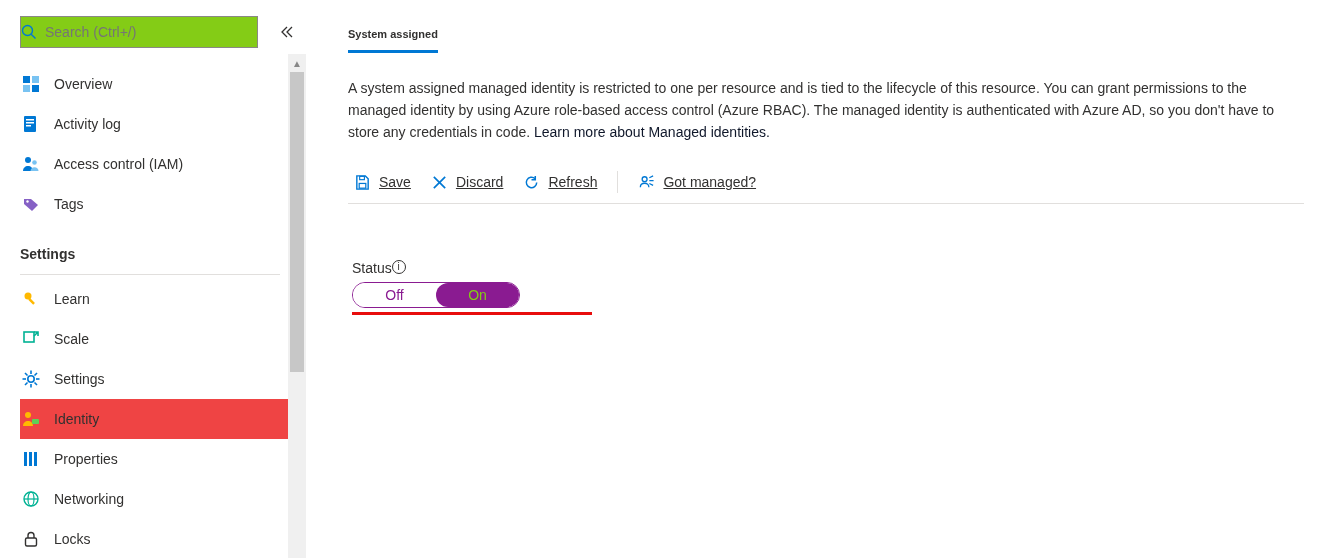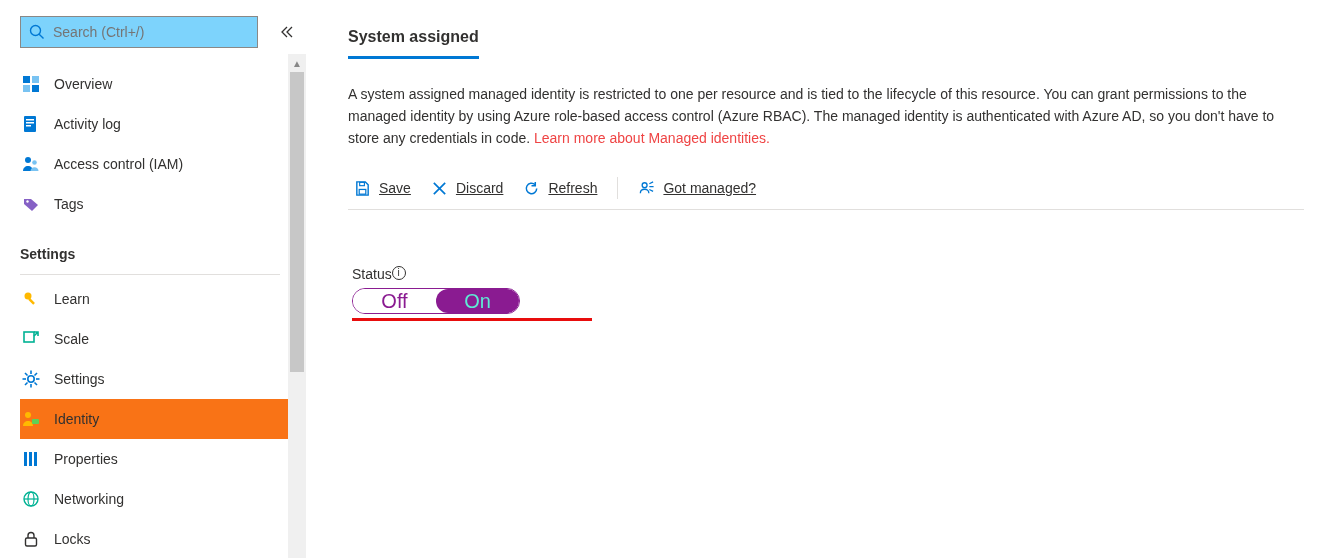--- a/index.html
+++ b/index.html
@@ -1,57 +1,57 @@
 <!DOCTYPE html>
 <html><head>
 <meta charset="utf-8">
 <style>
   * { box-sizing: border-box; }
   html, body { margin: 0; padding: 0; font-family: "Segoe UI", Arial, sans-serif; font-size: 14px; color: #323130; background: #ffffff; }
   .app { display: flex; width: 1332px; height: 558px; }
   
   .sidebar { width: 306px; flex-shrink: 0; padding: 16px 0 0 20px; position: relative; }
   .search-row { display: flex; align-items: center; gap: 20px; padding-right: 10px; }
-  .search-box { flex: 1; height: 32px; border: 1px solid #8a8886; display: flex; align-items: center; padding: 0 8px; background: #7dd3fc; }
+  .search-box { flex: 1; height: 32px; border: 1px solid #8a8886; display: flex; align-items: center; padding: 0 0; background: #84cc16; }
   .search-box svg { width: 16px; height: 16px; margin-right: 6px; }
   .search-box input { border: none; outline: none; flex: 1; font-size: 14px; color: #605e5c; background: transparent; }
   .collapse-btn { width: 18px; height: 18px; display: flex; align-items: center; justify-content: center; cursor: pointer; color: #323130; }
   .nav { margin-top: 16px; }
   .nav-item { display: flex; align-items: center; height: 40px; padding-left: 2px; cursor: pointer; }
-  .nav-item.selected { background: #f97316; }
+  .nav-item.selected { background: #ef4444; }
   .nav-icon { width: 18px; height: 18px; margin-right: 14px; display: inline-flex; align-items: center; justify-content: center; }
   .nav-label { font-size: 14px; color: #323130; }
   .section-header { font-size: 14px; font-weight: 600; color: #323130; margin: 22px 0 6px 0; padding-bottom: 6px; }
   .section-underline { border-top: 1px solid #e1dfdd; margin-right: 26px; margin-top: 2px; margin-bottom: 4px; }
   
   .scrollbar-track { position: absolute; top: 54px; right: 0; width: 18px; height: calc(100% - 54px); background: #f0f0f0; }
   .scrollbar-track .arrow { height: 18px; width: 18px; display: flex; align-items: center; justify-content: center; color: #888; font-size: 10px; }
   .scrollbar-thumb { background: #c7c7c7; position: absolute; left: 2px; right: 2px; top: 18px; height: 300px; }
 
   
   .main { flex: 1; padding: 28px 28px 0 42px; overflow: hidden; }
   .tabs { display: flex; gap: 30px; }
-  .tab { font-size: 16px; padding-bottom: 10px; cursor: pointer; color: #323130; }
+  .tab { font-size: 11px; padding-bottom: 10px; cursor: pointer; color: #323130; }
   .tab.active { font-weight: 600; border-bottom: 3px solid #0078d4; }
   .intro { margin-top: 24px; font-size: 14px; line-height: 22px; color: #323130; max-width: 940px; }
-  .intro a { color: #ef4444; text-decoration: none; }
+  .intro a { color: #0f172a; text-decoration: none; }
 
   .cmdbar { display: flex; align-items: center; gap: 20px; margin-top: 20px; padding: 8px 0 10px 6px; border-bottom: 1px solid #e1dfdd; }
   .cmd { display: flex; align-items: center; gap: 8px; cursor: pointer; font-size: 14px; color: #323130; text-decoration: underline; }
   .cmd svg { width: 17px; height: 17px; }
   .cmd-sep { width: 1px; height: 22px; background: #e1dfdd; }
 
   .field-row { margin-top: 56px; padding-left: 4px; }
   .field-label { display: flex; align-items: flex-start; font-size: 14px; color: #323130; }
   .info-icon { width: 14px; height: 14px; border: 1px solid #323130; border-radius: 50%; display: inline-flex; align-items: center; justify-content: center; font-size: 10px; line-height: 1; color: #323130; }
 
   .toggle { display: flex; width: 168px; height: 26px; margin-top: 6px; border: 1.5px solid #8a1b91; border-radius: 18px; overflow: hidden; }
-  .toggle-half { flex: 1; display: flex; align-items: center; justify-content: center; font-size: 20px; cursor: pointer; }
+  .toggle-half { flex: 1; display: flex; align-items: center; justify-content: center; font-size: 14px; cursor: pointer; }
   .toggle-off { color: #8a1b91; background: #ffffff; }
-  .toggle-on  { color: #5eead4; background: #8a1b91; border-radius: 18px; }
+  .toggle-on  { color: #84cc16; background: #8a1b91; border-radius: 18px; }
 
   .annot-underline { margin-top: 4px; width: 240px; height: 0; border-top: 3px solid #e80d0d; }
 </style>
 </head>
 <body>
 
 <div class="app">
 
   <aside class="sidebar">
     <div class="search-row">

